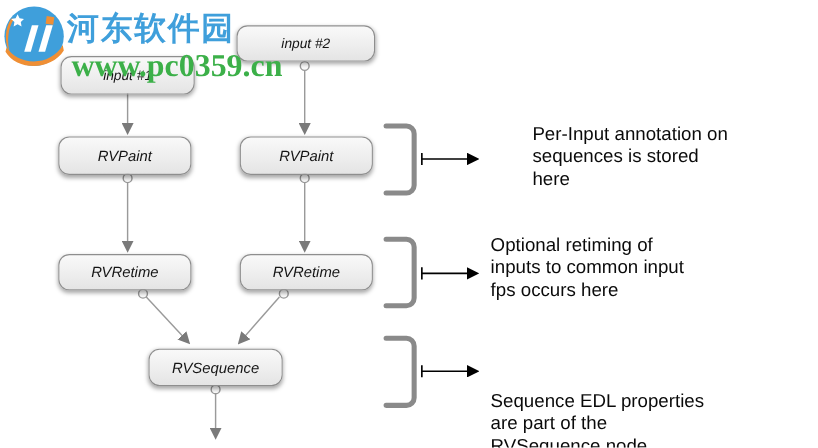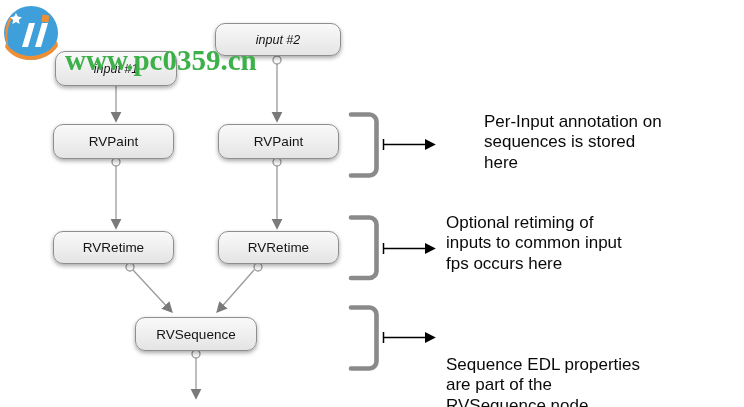--- a/index.html
+++ b/index.html
@@ -23,20 +23,21 @@
     display: flex;
     align-items: center;
     justify-content: center;
     background: linear-gradient(180deg, #f9f9f9 0%, #eeeeee 55%, #e4e4e4 100%);
     border: 1.5px solid #8e8e8e;
     border-radius: 10px;
     box-shadow: 0 2px 4px rgba(0,0,0,0.35);
     font-size: 13.5px;
     color: #141414;
     box-sizing: border-box;
+    font-style: italic;
   }
   .node.italic { font-style: italic; font-size: 12.5px; }
   #node-input1   { left: 55px;  top: 25px;  width: 122px; height: 35px; margin-top: 26px; }
   #node-input2   { left: 215px; top: 23px;  width: 126px; height: 33px; }
   #node-paint1   { left: 53px;  top: 124px; width: 121px; height: 35px; }
   #node-paint2   { left: 218px; top: 124px; width: 121px; height: 35px; }
   #node-retime1  { left: 53px;  top: 231px; width: 121px; height: 33px; }
   #node-retime2  { left: 218px; top: 231px; width: 121px; height: 33px; }
   #node-sequence { left: 135px; top: 317px; width: 122px; height: 34px; text-align: right; }
 
@@ -159,15 +160,16 @@
 
   <svg class="watermark" id="wm-logo" viewBox="0 0 58 61" xmlns="http://www.w3.org/2000/svg">
     <circle cx="29" cy="30" r="27" fill="#3f9fdb"></circle>
     <path d="M4,40 C14,57 44,58 55,38 L56,43 C44,62 13,61 3,44 Z" fill="#ef8f35"></path>
     <path d="M8,14 C2,24 2,36 7,45 C4,35 5,22 11,14 Z" fill="#ef8f35"></path>
     <path d="M20,44 L27,20 L33,20 L26,44 Z" fill="#ffffff"></path>
     <path d="M33,44 L40,20 L46,20 L39,44 Z" fill="#ffffff"></path>
     <rect x="40" y="12" width="7" height="7" fill="#ef8f35" transform="rotate(8 43 15)"></rect>
     <path d="M14,10 l1.8,3.6 4,.6 -2.9,2.8 .7,4 -3.6-1.9 -3.6,1.9 .7-4 -2.9-2.8 4-.6 Z" fill="#ffffff"></path>
   </svg>
+  <div class="watermark" id="wm-title">河东软件园</div>
   <div class="watermark" id="wm-url">www.pc0359.cn</div>
 
 </div>
 
 </body></html>

